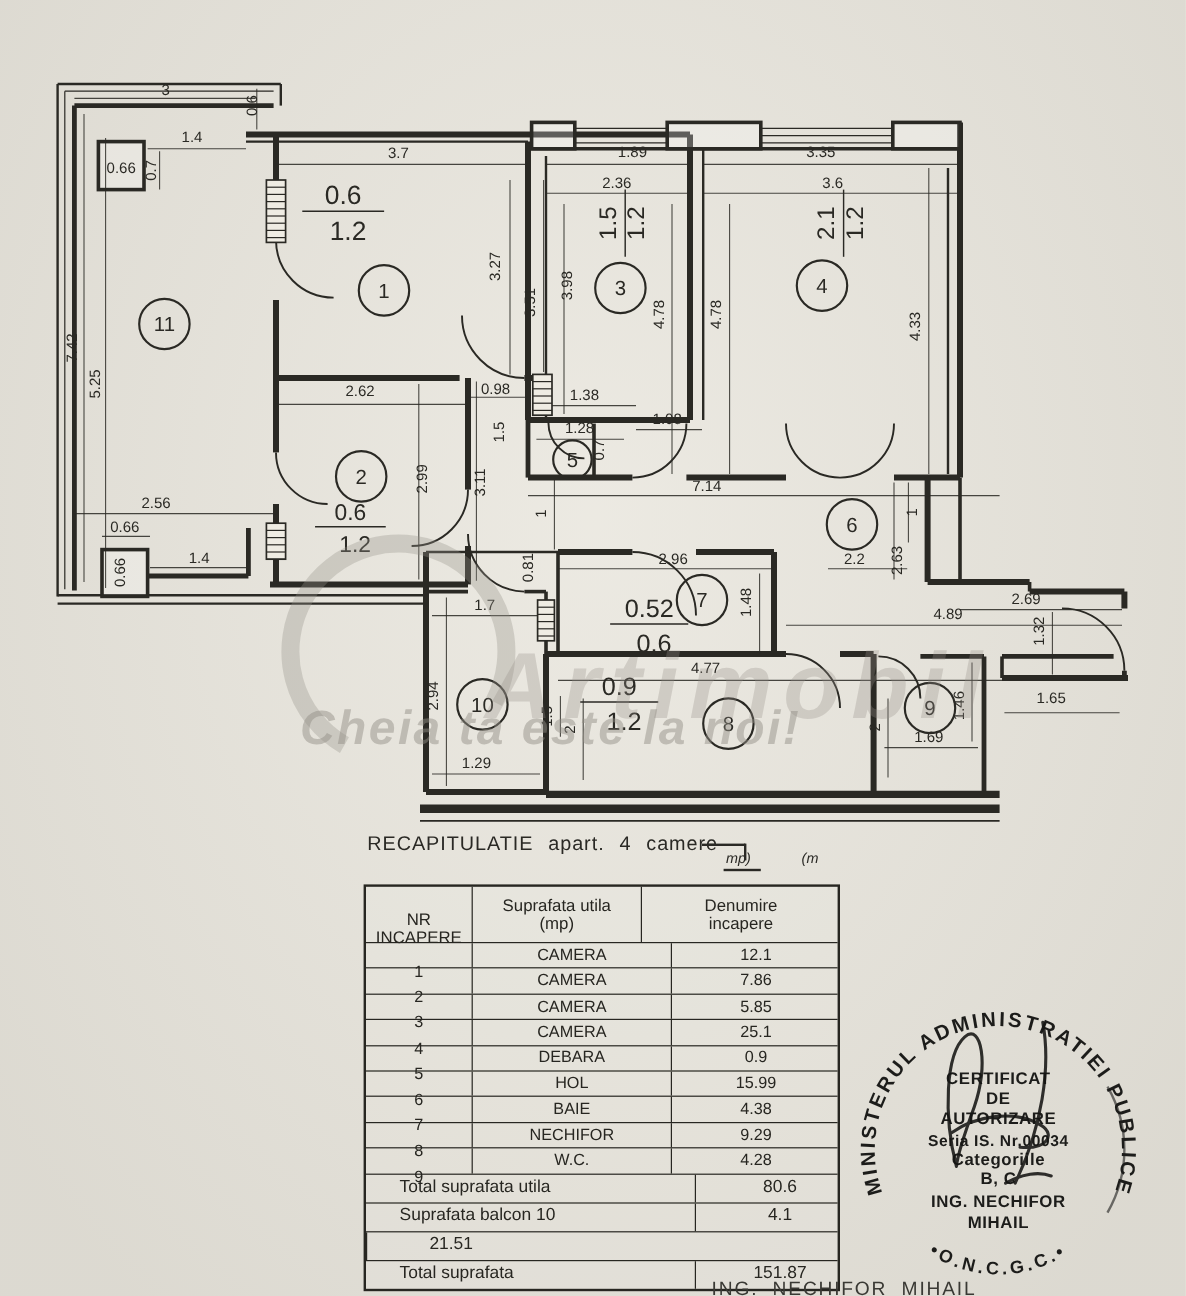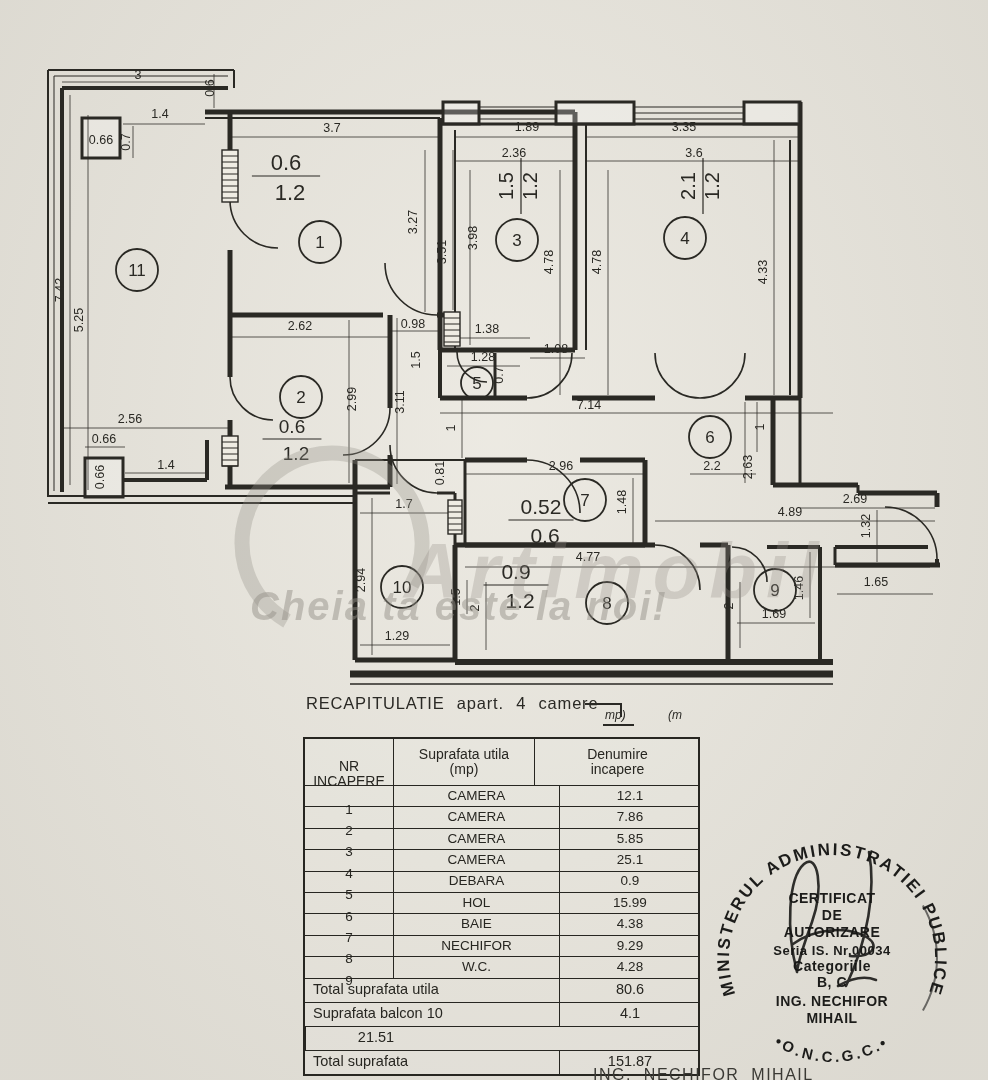--- a/index.html
+++ b/index.html
@@ -32,21 +32,21 @@
   .tr.first{border-top:none;}
   .td{box-sizing:border-box;border-left:1.6px solid #272621;display:flex;
       align-items:center;justify-content:center;text-align:center;line-height:1.1;}
   .td.c0{border-left:none;width:88px;flex:none;margin-top:24px;}
   .td.c1{width:166px;flex:none;}
   .td.c2{width:141px;flex:none;}
   .header-row .td{font-size:14px;padding:2px 0;}
   .header-row{height:46px;}
   .data-row{height:21.4px;font-size:13.5px;}
   .total-row{height:24px;font-size:14.5px;}
-  .total-label{justify-content:flex-start;padding-left:8px;width:254px;flex:none;border-left:none;text-align:right;}
+  .total-label{justify-content:flex-start;padding-left:8px;width:254px;flex:none;border-left:none;text-align:right;margin-left:20px;}
   .footer-cut{
     position:absolute;left:593px;top:1066px;font-size:16px;letter-spacing:1.5px;
     word-spacing:6px;color:#3a3934;white-space:nowrap;
   }
 </style>
 </head>
 <body>
 
 <svg id="plan-svg" width="988" height="700" viewBox="0 0 988 700">
   <g id="plan-walls">

